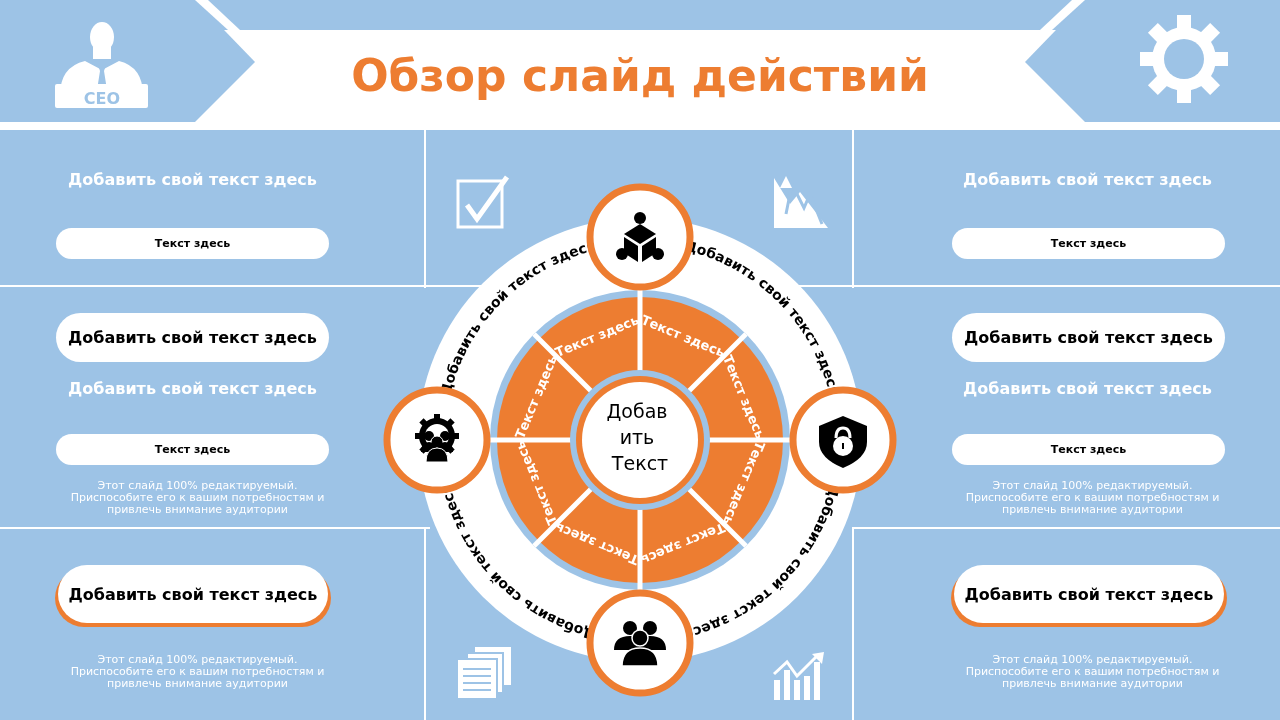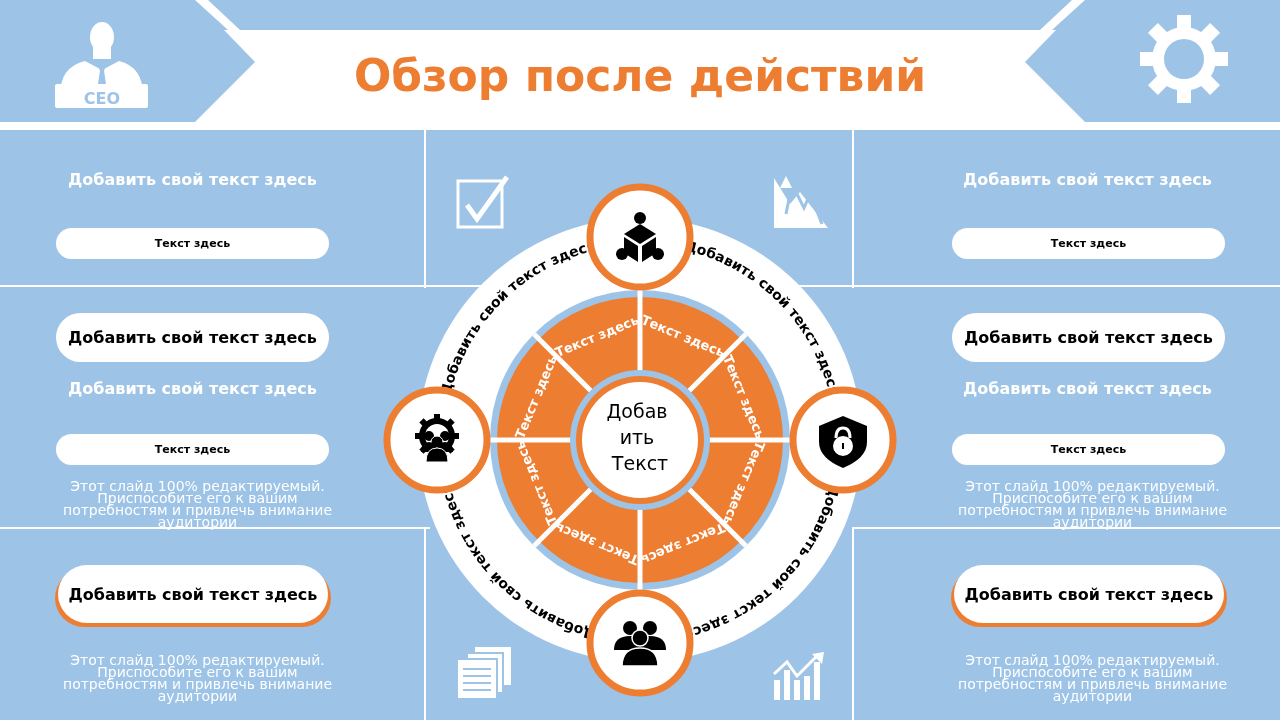--- a/index.html
+++ b/index.html
@@ -9,34 +9,34 @@
   .hdr-band{left:0;top:0;width:1280px;height:30px;background:#9dc3e6;}
   .hdr-white{left:0;top:30px;width:1280px;height:95px;background:#fff;}
   .title{left:0;top:46px;width:1280px;text-align:center;color:#ed7d31;font-weight:bold;font-size:44px;line-height:60px;font-family:"DejaVu Sans",sans-serif;}
   
   .panel{background:#9dc3e6;}
   .gridline{background:#fff;}
   .lbl-white{color:#fff;font-weight:bold;font-size:16px;text-align:center;font-family:"DejaVu Sans",sans-serif;}
   .pill{background:#fff;border-radius:16px;text-align:center;color:#000;font-size:11px;font-weight:bold;display:flex;align-items:center;justify-content:center;font-family:"DejaVu Sans",sans-serif;}
   .pill-big{background:#fff;border-radius:25px;text-align:center;color:#000;font-size:16px;font-weight:bold;display:flex;align-items:center;justify-content:center;font-family:"DejaVu Sans",sans-serif;}
   .pill-orange{box-shadow:-3px 4px 0 0 #ed7d31, 3px 4px 0 0 #ed7d31;}
-  .note{color:#fff;font-size:14px;text-align:center;line-height:12px;font-family:"DejaVu Sans",sans-serif;}
+  .note{color:#fff;font-size:11px;text-align:center;line-height:12px;font-family:"DejaVu Sans",sans-serif;}
 </style>
 </head>
 <body>
 
 <div class="abs hdr-band"></div>
 <div class="abs hdr-white"></div>
 <svg class="abs" style="left:0;top:0" width="1280" height="130">
   <polygon points="0,0 195,0 255,62 195,122 0,122" fill="#9dc3e6"></polygon>
   <polygon points="195,0 208,0 240,30 228,30" fill="#fff"></polygon>
   <polygon points="1280,0 1085,0 1025,62 1085,122 1280,122" fill="#9dc3e6"></polygon>
   <polygon points="1085,0 1072,0 1040,30 1052,30" fill="#fff"></polygon>
 </svg>
-<div class="abs title">Обзор после действий</div>
+<div class="abs title">Обзор слайд действий</div>
 
 <svg class="abs" style="left:55px;top:15px" width="95" height="95" viewBox="0 0 95 95">
   <ellipse cx="47" cy="22" rx="12" ry="15" fill="#fff"></ellipse>
   <rect x="38" y="32" width="18" height="12" fill="#fff"></rect>
   <path d="M5 80 Q5 52 30 46 L47 55 L64 46 Q88 52 88 80 Z" fill="#fff"></path>
   <polygon points="43,50 51,50 49,56 52,75 47,79 42,75 45,56" fill="#9dc3e6"></polygon>
   <rect x="0" y="69" width="93" height="24" rx="2" fill="#fff"></rect>
   <text x="47" y="89" text-anchor="middle" font-family="DejaVu Sans, sans-serif" font-weight="bold" font-size="16" fill="#9dc3e6">CEO</text>
 </svg>
 

